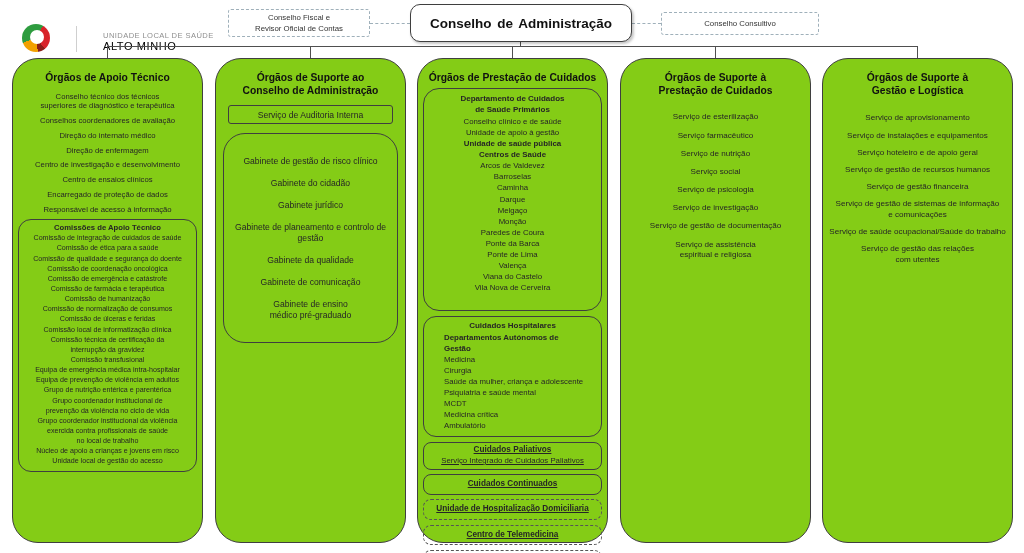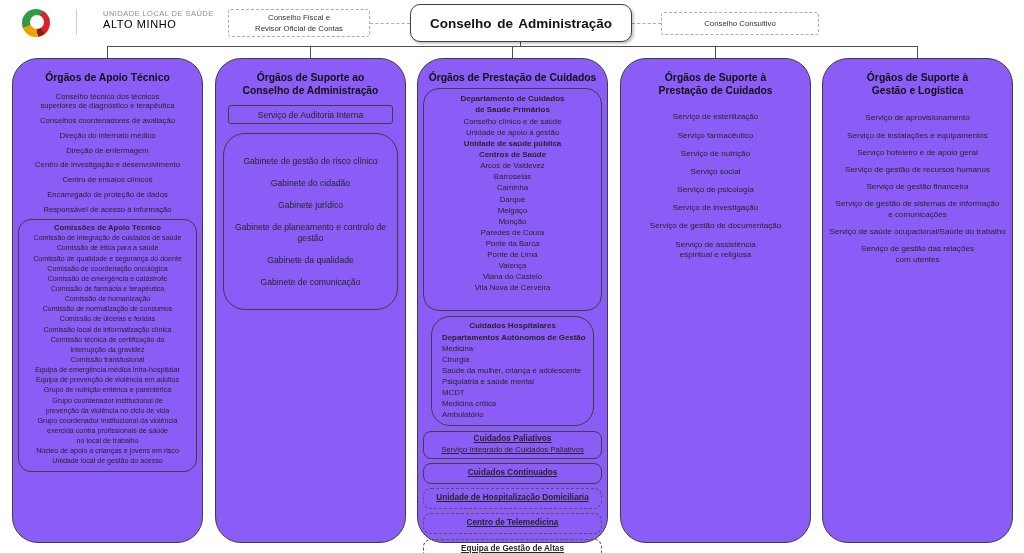--- a/index.html
+++ b/index.html
@@ -7,21 +7,21 @@
   body {
     position: relative;
     background: #fff;
     font-family: "Liberation Sans", sans-serif;
     color: #262626;
     overflow: hidden;
   }
   .abs { position: absolute; }
 
   
-  .logo { left: 22px; top: 9px; display: flex; align-items: flex-start; gap: 26px; }
+  .logo { left: 22px; top: 24px; display: flex; align-items: flex-end; gap: 26px; }
   .logo-mark {
     position: relative; width: 28px; height: 28px; border-radius: 50%;
     background: conic-gradient(from 0deg,
       #2e9c3f 0deg 30deg, #d8232a 30deg 140deg, #8c1d18 140deg 172deg,
       #f2a000 172deg 250deg, #2e9c3f 250deg 360deg);
   }
   .logo-mark::after {
     content: ""; position: absolute; width: 14px; height: 14px;
     background: #fff; border-radius: 50%; left: 8px; top: 6px;
   }
@@ -46,21 +46,21 @@
     z-index: 2;
   }
 
   
   .line { background: #4f4f4f; }
   .dash-h { border-top: 1px dashed #9fb0ba; height: 0; }
 
   
   .col {
     position: absolute; top: 58px; width: 191px; height: 485px;
-    border: 1.3px solid #3f3f3f; border-radius: 26px; background: #8b5cf6;
+    border: 1.3px solid #3f3f3f; border-radius: 26px; background: #84cc16;
   }
   .col1 { left: 12px; } .col2 { left: 215px; } .col3 { left: 417px; }
   .col4 { left: 620px; } .col5 { left: 822px; }
   .col-title {
     font-weight: bold; font-size: 10.3px; text-align: center;
     margin: 12px 5px 8px; line-height: 1.28; color: #111; white-space: pre-line;
   }
   .li { text-align: center; white-space: pre-line; }
 
   
@@ -73,21 +73,21 @@
   .audit-box { margin: 7px 12px 0; border: 1px solid #3f3f3f; border-radius: 3px; padding: 3.5px 2px; text-align: center; font-size: 8.6px; }
   .gab-box { margin: 9px 7px 0; border: 1.2px solid #3f3f3f; border-radius: 22px; padding: 22px 4px 10px; }
   .gab-box .li { font-size: 8.6px; line-height: 1.32; margin-bottom: 10.5px; }
 
   
   .col3 .col-title { margin: 12px 2px 4px; }
   .prim-box { margin: 0 5px; border: 1.2px solid #3f3f3f; border-radius: 16px; padding: 5px 3px 17px; }
   .prim-title { font-weight: bold; font-size: 8px; line-height: 1.35; text-align: center; white-space: pre-line; }
   .prim-reg .li, .centros .li { font-size: 7.8px; line-height: 1.42; }
   .bold-line { font-weight: bold; font-size: 7.9px; line-height: 1.42; text-align: center; }
-  .hosp-box { margin: 5px 13px 0; border: 1.2px solid #3f3f3f; border-radius: 19px; padding: 4px 5px 5px; }
+  .hosp-box { margin: 5px 5px 0; border: 1.2px solid #3f3f3f; border-radius: 13px; padding: 4px 15px 5px; }
   .hosp-title { font-weight: bold; font-size: 8px; text-align: center; line-height: 1.35; }
   .hosp-sub { font-weight: bold; font-size: 7.9px; text-align: left; padding-left: 5px; line-height: 1.4; }
   .hosp-list .li { font-size: 7.8px; line-height: 1.42; text-align: left; padding-left: 5px; }
   .small-box {
     margin: 4.5px 5px 0; border: 1.1px solid #3f3f3f; border-radius: 8px;
     text-align: center; font-weight: bold; font-size: 8.2px; padding: 4px 2px; line-height: 1.3; text-decoration: underline;
   }
   .small-box .sub { font-weight: normal; font-size: 7.8px; }
   .small-box.pal { padding: 2.5px 2px; }
   .small-box.dashed { border: 1.1px dashed #555; }
@@ -175,20 +175,22 @@
   <div class="audit-box">Serviço de Auditoria Interna</div>
   <div class="gab-box">
     <div>
         <div class="li">Gabinete de gestão de risco clínico</div>
         <div class="li">Gabinete do cidadão</div>
         <div class="li">Gabinete jurídico</div>
         <div class="li">Gabinete de planeamento e controlo de
 gestão</div>
         <div class="li">Gabinete da qualidade</div>
         <div class="li">Gabinete de comunicação</div>
+        <div class="li">Gabinete de ensino
+médico pré-graduado</div>
       </div>
   </div>
 </div>
 
 <div class="col col3">
   <div class="col-title">Órgãos de Prestação de Cuidados</div>
 
   <div class="prim-box">
     <div class="prim-title">Departamento de Cuidados
 de Saúde Primários</div>

